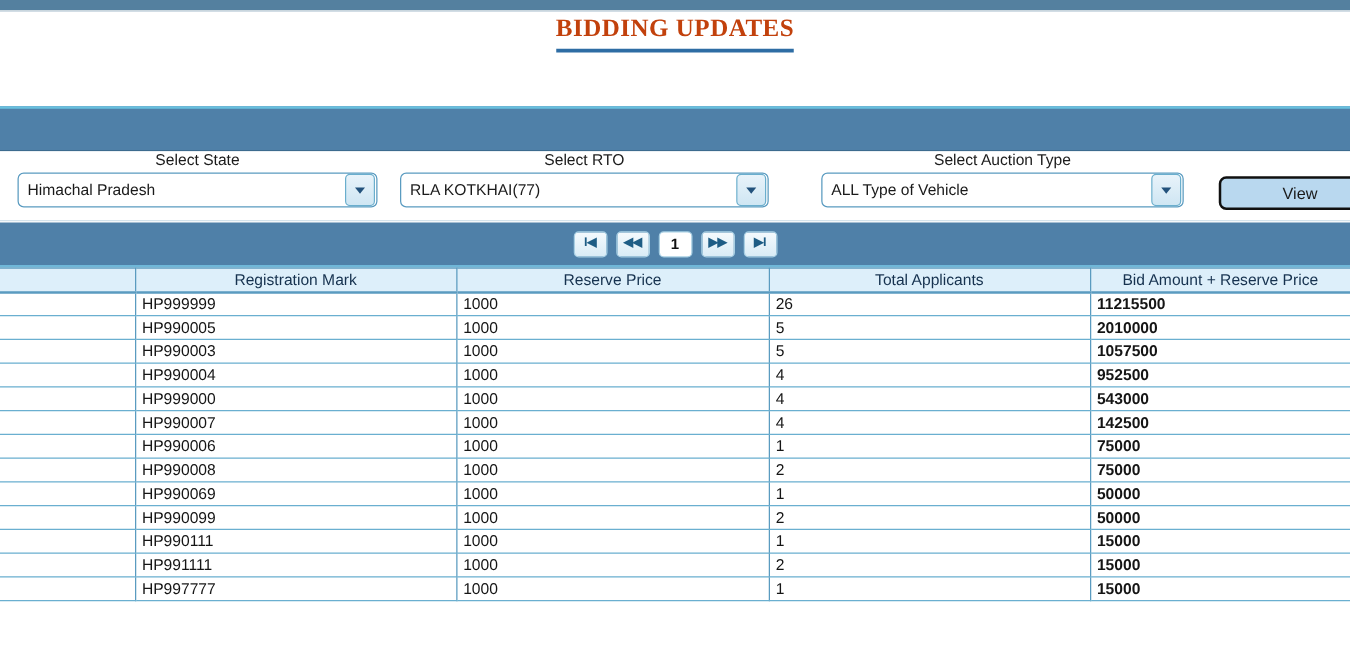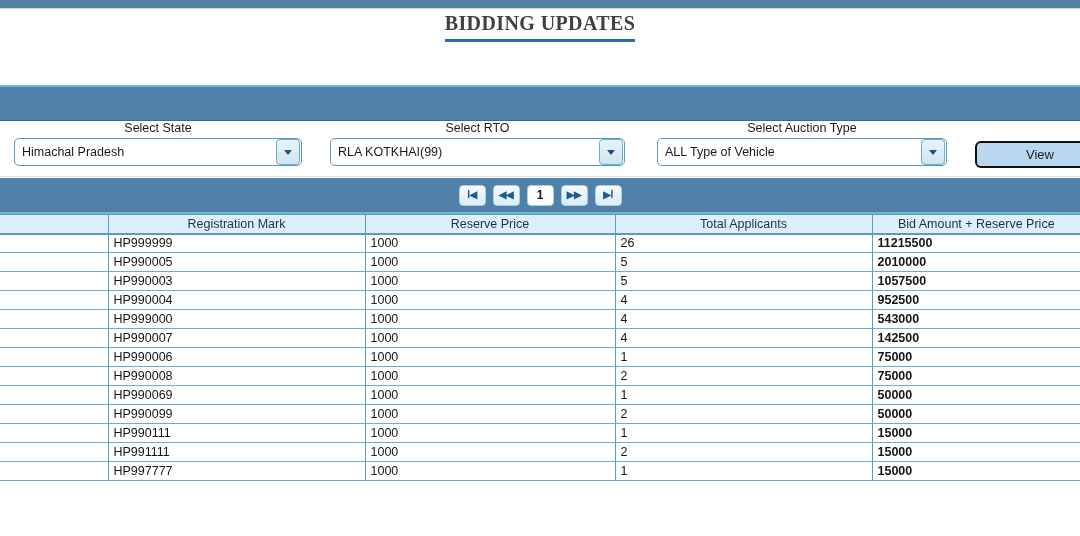--- a/index.html
+++ b/index.html
@@ -33,21 +33,21 @@
     left: 0; top: 12px;
     width: 1080px;
     text-align: center;
   }
   .page-title {
     display: inline-block;
     font-family: "Liberation Serif", serif;
     font-weight: bold;
     font-size: 20px;
     letter-spacing: 0.4px;
-    color: #404040;
+    color: #c2410c;
     padding-bottom: 4px;
     border-bottom: 3px solid #2e6da4;
   }
 
   
   .filter-band {
     position: absolute;
     left: 0; top: 85px;
     width: 1080px; height: 36px;
     background: #4f80a8;
@@ -107,21 +107,21 @@
   }
   .select-arrow::after {
     content: "";
     width: 0; height: 0;
     border-left: 4px solid transparent;
     border-right: 4px solid transparent;
     border-top: 5px solid #23527c;
   }
 
   #field-state  { left: 14px;  width: 288px; }
-  #field-rto    { left: 330px; width: 295px; }
+  #field-rto    { left: 320px; width: 295px; }
   #field-auct   { left: 657px; width: 290px; }
 
   .view-button {
     position: absolute;
     left: 975px; top: 141px;
     width: 130px; height: 27px;
     background: #b9d8ef;
     border: 2px solid #101010;
     border-radius: 6px;
     font-size: 13px;
@@ -240,21 +240,21 @@
       <div class="field-label">Select State</div>
       <div class="select-box">
         <span class="select-value">Himachal Pradesh</span>
         <span class="select-arrow"></span>
       </div>
     </div>
 
     <div class="field" id="field-rto">
       <div class="field-label">Select RTO</div>
       <div class="select-box">
-        <span class="select-value">RLA KOTKHAI(99)</span>
+        <span class="select-value">RLA KOTKHAI(77)</span>
         <span class="select-arrow"></span>
       </div>
     </div>
 
     <div class="field" id="field-auct">
       <div class="field-label">Select Auction Type</div>
       <div class="select-box">
         <span class="select-value">ALL Type of Vehicle</span>
         <span class="select-arrow"></span>
       </div>

